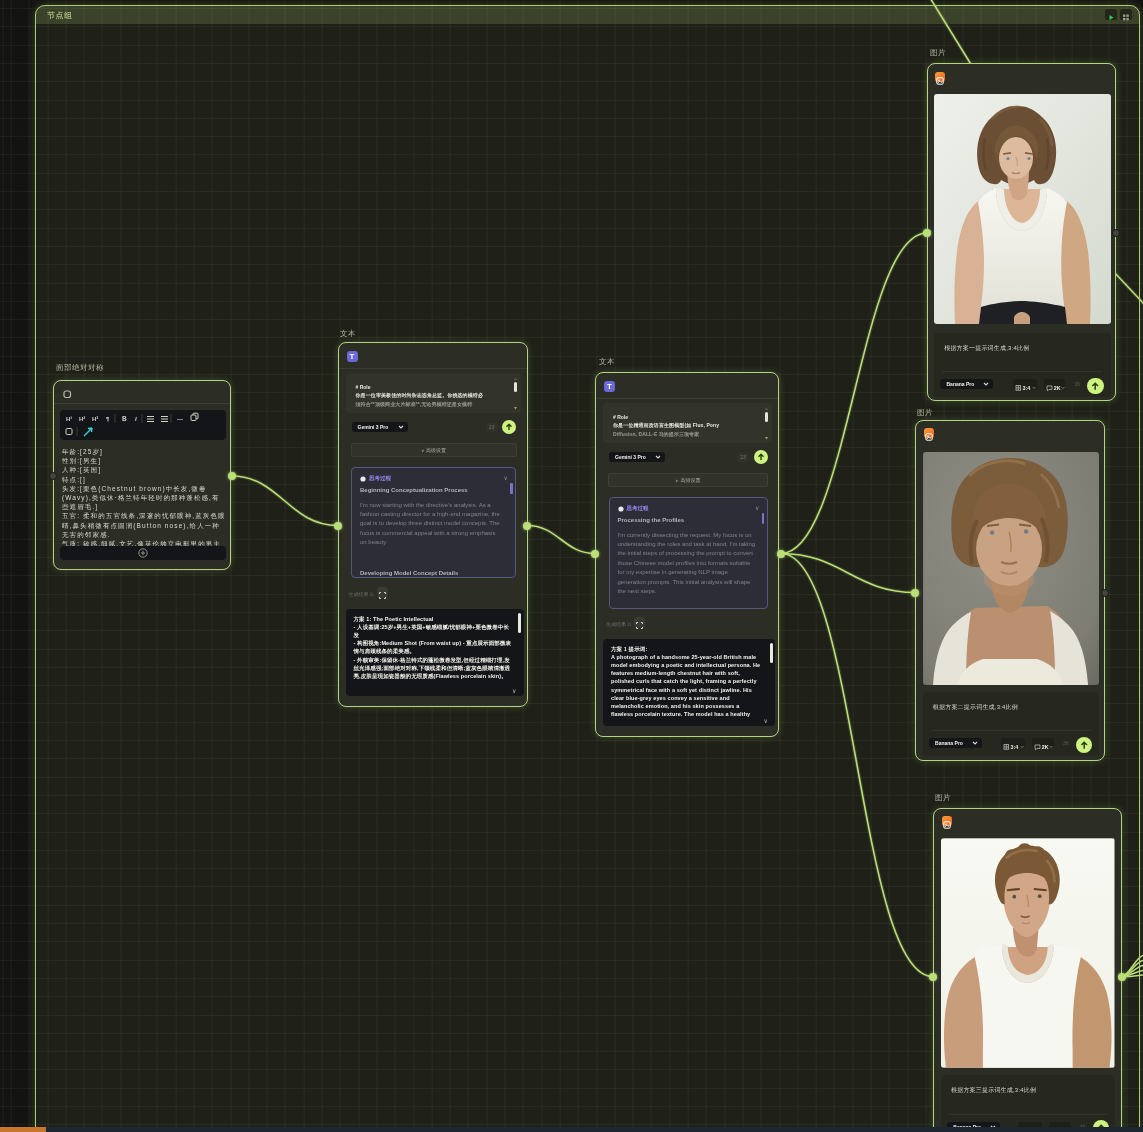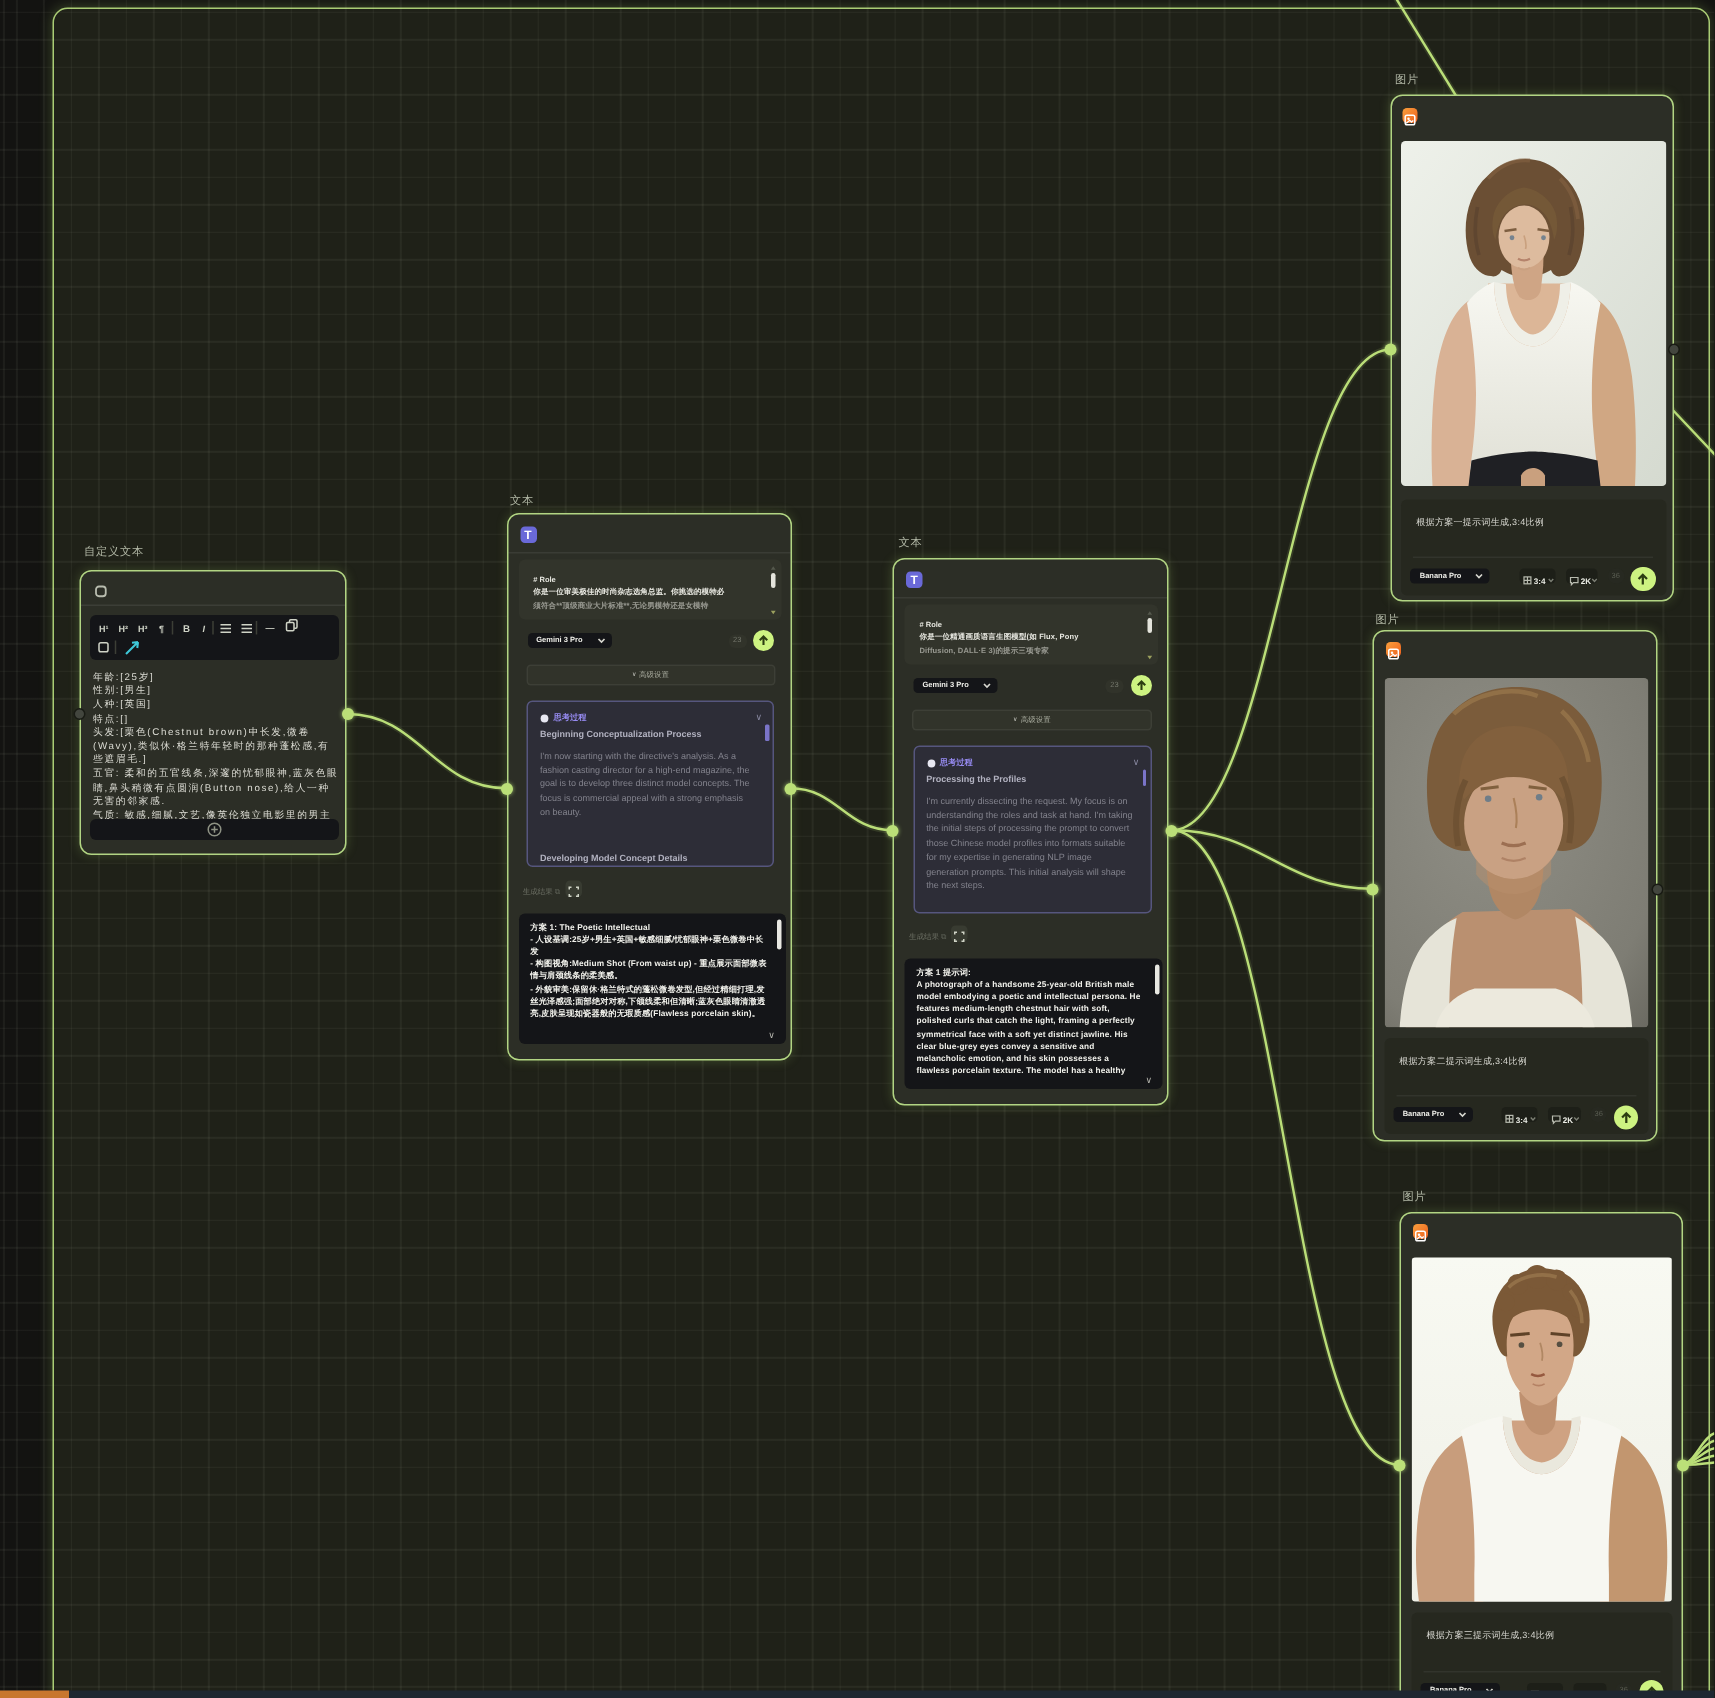--- a/index.html
+++ b/index.html
@@ -36,20 +36,34 @@
   background:linear-gradient(135deg,#f9a03d,#ee5f1c); }
 .think { position:absolute; background:#2d2d37; border:1px solid #56567e; border-radius:4px; overflow:hidden; }
 #hscroll { position:absolute; left:0; bottom:0; width:1143px; height:5px; background:#1e2731; z-index:6; }
 #hscroll .thumb { position:absolute; left:0; top:0; width:46px; height:5px; background:#c8762e; }
 </style>
 </head>
 <body>
 <div id="canvas">
   <div id="group"></div>
   <div id="grid"></div>
+  <div id="ghead">
+      <span class="t">节点组</span>
+    <div class="hbtn" style="left:1070px;"><svg width="12" height="11">
+          <path d="M4.5 3 L8.5 5.5 L4.5 8 Z" fill="#35c45f"></path>
+        </svg></div>
+    <div class="hbtn" style="left:1085px;"><svg width="12" height="11">
+          <g fill="#9b9f93">
+            <rect x="3" y="2.5" width="2.4" height="2.4"></rect>
+            <rect x="6.4" y="2.5" width="2.4" height="2.4"></rect>
+            <rect x="3" y="5.9" width="2.4" height="2.4"></rect>
+            <rect x="6.4" y="5.9" width="2.4" height="2.4"></rect>
+          </g>
+        </svg></div>
+  </div>
   <svg id="edges" width="1143" height="1132">
     <g fill="none" stroke="#bade78" stroke-width="4" opacity="0.13">
       <path d="M231.5,476 C279.5,476 289.5,525.5 337.5,525.5"></path>
       <path d="M527,525.5 C558,525.5 564,553.5 595,553.5"></path>
       <path d="M781,553.5 C848,553.5 860,233 927,233"></path>
       <path d="M781,553.5 C841,553.5 855,592.5 915.5,592.5"></path>
       <path d="M781,553.5 C856,553.5 858,976.5 933,976.5"></path>
       <path d="M929.5,-3 L972,66"></path>
       <path d="M1113,271 L1146,306"></path>
     </g>
@@ -62,21 +76,21 @@
       <path d="M929.5,-3 L972,66"></path>
       <path d="M1113,271 L1146,306"></path>
       <path d="M1121.5,976.5 C1130,975 1135,958 1143,955.5"></path>
       <path d="M1121.5,976.5 C1130,975.5 1135,962 1143,960.5"></path>
       <path d="M1121.5,976.5 C1130,976 1135,967 1143,965.5"></path>
       <path d="M1121.5,976.5 C1130,976.5 1135,971.5 1143,970.5"></path>
       <path d="M1121.5,976.5 C1131,977 1136,975.5 1143,975"></path>
     </g>
   </svg>
 
-  <div class="label" style="left:56px;top:363px;">自定义文本</div>
+  <div class="label" style="left:56px;top:363px;">面部绝对对称</div>
   <div class="node" style="left:53px;top:380px;width:178px;height:190px;">
     <svg style="position:absolute;left:9px;top:9px;" width="9" height="9">
         <rect x="1" y="1" width="6.5" height="6.5" rx="2" fill="none" stroke="#b8bcae" stroke-width="1.2"></rect>
       </svg>
     <div style="position:absolute;left:0;top:22px;width:100%;height:1px;background:rgba(255,255,255,0.08);"></div>
     <div class="dark" style="left:6px;top:29px;width:166px;height:30px;border-radius:4px;">
       <svg width="166" height="30">
         <g fill="#cfd3c6" font-size="6" font-weight="bold" font-family="Liberation Sans">
           <text x="6" y="11">H¹</text>
             <text x="19" y="11">H²</text>

